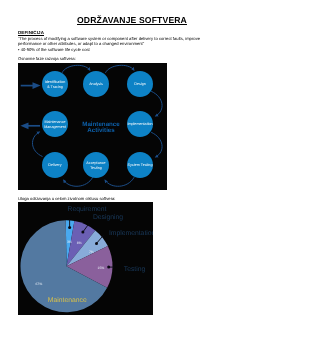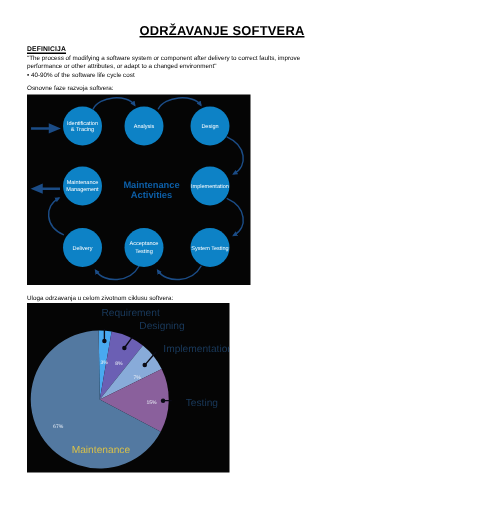--- a/index.html
+++ b/index.html
@@ -1,20 +1,20 @@
 <!DOCTYPE html>
 <html><head>
 <meta charset="utf-8">
 <style>
   html,body{margin:0;padding:0;}
   body{width:264px;height:341px;background:#ffffff;font-family:"Liberation Sans",sans-serif;overflow:hidden;
        -webkit-font-smoothing:antialiased;text-rendering:geometricPrecision;}
   .page{position:relative;width:264px;height:341px;}
   .title{position:absolute;left:0;top:15px;width:264px;text-align:center;font-size:8.6px;font-weight:bold;
-         text-decoration:underline;text-underline-offset:1.2px;letter-spacing:.15px;color:#000;margin-left:16px;}
+         text-decoration:underline;text-underline-offset:1.2px;letter-spacing:.15px;color:#000;}
   .h2{position:absolute;left:18px;top:29.6px;font-size:4.5px;font-weight:bold;text-decoration:underline;color:#000;letter-spacing:.1px;}
   .para{position:absolute;left:18px;top:35.7px;width:244px;font-size:4.2px;line-height:5.55px;color:#000;}
   .cap1{position:absolute;left:18px;top:56.3px;font-size:4.2px;color:#000;}
   .cap2{position:absolute;left:18px;top:195.6px;font-size:4.2px;color:#000;}
   .img1{position:absolute;left:18px;top:63px;width:149px;height:127px;background:#050505;overflow:hidden;}
   .dia{display:block;}
   .nlab{fill:#ffffff;font-size:3.7px;font-family:"Liberation Sans",sans-serif;text-anchor:middle;}
   .clab{fill:#0d5fa8;font-size:6.2px;font-weight:bold;font-family:"Liberation Sans",sans-serif;text-anchor:middle;}
   .img2{position:absolute;left:18px;top:202px;width:135px;height:113px;background:#050505;overflow:hidden;}
   .pie{display:block;}

